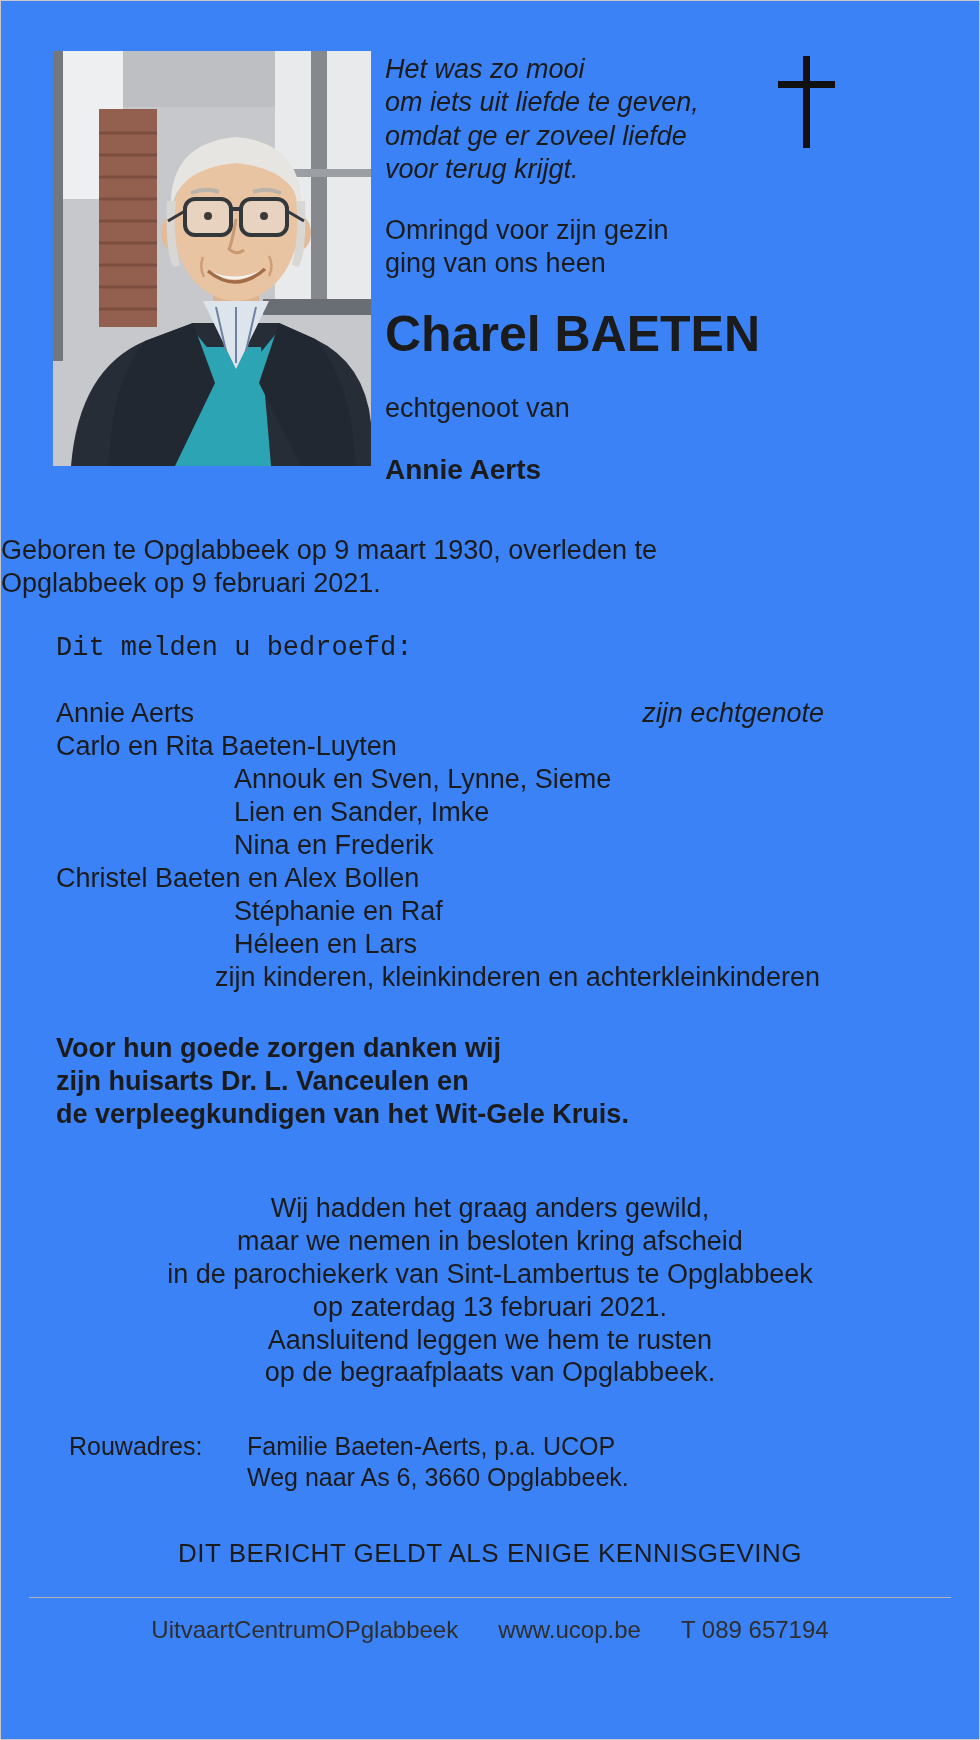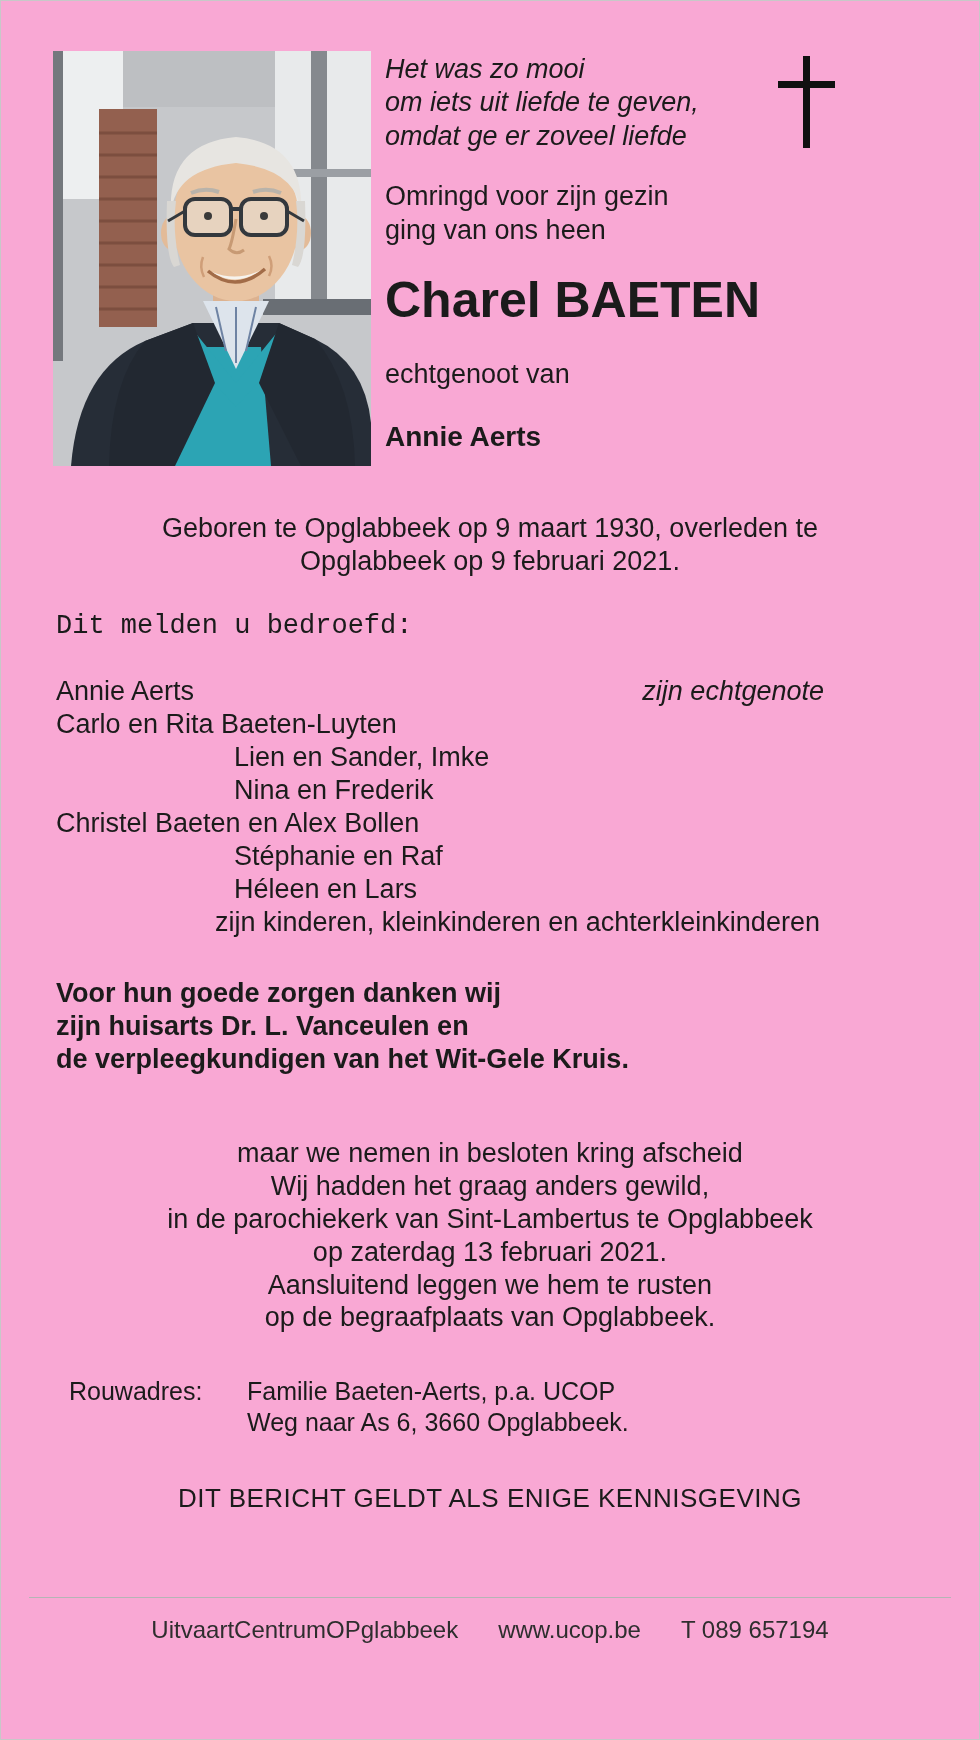--- a/index.html
+++ b/index.html
@@ -4,40 +4,40 @@
 <style>
   * { margin:0; padding:0; box-sizing:border-box; }
   html,body { background:#ffffff; }
   body {
     font-family:"Liberation Sans", sans-serif;
     color:#1b1b1b;
     width:980px;
   }
   .page {
     width:980px; height:1740px;
-    background:#f9a8d4;
+    background:#3b82f6;
     border:1px solid #c8c8c8;
     display:flex; flex-direction:column;
     padding-bottom:95px;
     overflow:hidden;
   }
   
   .top { position:relative; flex:none; padding:50px 55px 0 52px; display:flex; }
   .photo { width:318px; height:415px; flex:none; }
   .photo svg { display:block; width:318px; height:415px; }
   .right-col { padding-left:14px; padding-top:2px; font-size:27px; line-height:1.24; }
   .quote { font-style:italic; }
   .intro { margin-top:27px; }
   .name { margin-top:26px; font-size:50px; font-weight:bold; line-height:1.1; letter-spacing:0; }
   .relation { margin-top:30px; }
   .spouse { margin-top:28px; font-weight:bold; font-size:28px; }
   .cross { position:absolute; top:55px; left:777px; width:57px; height:92px; }
   .cross svg { display:block; width:57px; height:92px; }
   
-  .birth-death { margin-top:46px; text-align:center; font-size:27px; line-height:1.24; }
+  .birth-death { margin-top:46px; font-size:27px; line-height:1.24; }
   .announce { margin:32px 55px 0; font-size:27px;font-family:Liberation Mono, monospace; }
   .family { margin:34px 55px 0; font-size:27px; line-height:1.2; }
   .family-row { display:flex; justify-content:space-between; min-height:33px; }
   .family-line { min-height:33px; }
   .indent { padding-left:178px; }
   .role { font-style:italic; margin-right:100px; }
   .closing { text-align:center; padding-left:55px; min-height:33px; }
   .thanks { margin:38px 55px 15px; font-size:27px; line-height:1.22;font-weight:bold; }
   .ceremony { margin-top:46px; text-align:center; font-size:27px; line-height:1.22; }
   .rouwadres { margin:42px 68px 0; display:flex; font-size:25px; line-height:1.22; }
@@ -129,20 +129,21 @@
         <path d="M150 206 Q146 216 151 226" stroke="#cf9e78" stroke-width="2.5" fill="none"></path>
         <path d="M216 205 Q221 215 216 225" stroke="#cf9e78" stroke-width="2.5" fill="none"></path>
       </svg>
     </div>
 
     <div class="right-col">
       <div class="quote">
         <div>Het was zo mooi</div>
         <div>om iets uit liefde te geven,</div>
         <div>omdat ge er zoveel liefde</div>
+        <div>voor terug krijgt.</div>
       </div>
       <div class="intro">
         <div>Omringd voor zijn gezin</div>
         <div>ging van ons heen</div>
       </div>
       <h1 class="name">Charel BAETEN</h1>
       <div class="relation">echtgenoot van</div>
       <div class="spouse">Annie Aerts</div>
     </div>
 
@@ -160,37 +161,38 @@
   </div>
 
   <div class="announce">Dit melden u bedroefd:</div>
 
   <div class="family">
     <div class="family-row">
       <span>Annie Aerts</span>
       <span class="role">zijn echtgenote</span>
     </div>
     <div class="family-line">Carlo en Rita Baeten-Luyten</div>
+    <div class="family-line indent">Annouk en Sven, Lynne, Sieme</div>
     <div class="family-line indent">Lien en Sander, Imke</div>
     <div class="family-line indent">Nina en Frederik</div>
     <div class="family-line">Christel Baeten en Alex Bollen</div>
     <div class="family-line indent">Stéphanie en Raf</div>
     <div class="family-line indent">Héleen en Lars</div>
     <div class="closing">zijn kinderen, kleinkinderen en achterkleinkinderen</div>
   </div>
 
   <div class="thanks">
     <div>Voor hun goede zorgen danken wij</div>
     <div>zijn huisarts Dr. L. Vanceulen en</div>
     <div>de verpleegkundigen van het Wit-Gele Kruis.</div>
   </div>
 
   <div class="ceremony">
+    <div>Wij hadden het graag anders gewild,</div>
     <div>maar we nemen in besloten kring afscheid</div>
-    <div>Wij hadden het graag anders gewild,</div>
     <div>in de parochiekerk van Sint-Lambertus te Opglabbeek</div>
     <div>op zaterdag 13 februari 2021.</div>
     <div>Aansluitend leggen we hem te rusten</div>
     <div>op de begraafplaats van Opglabbeek.</div>
   </div>
 
   <div class="rouwadres">
     <div class="rouwadres-label">Rouwadres:</div>
     <div>
       <div>Familie Baeten-Aerts, p.a. UCOP</div>

